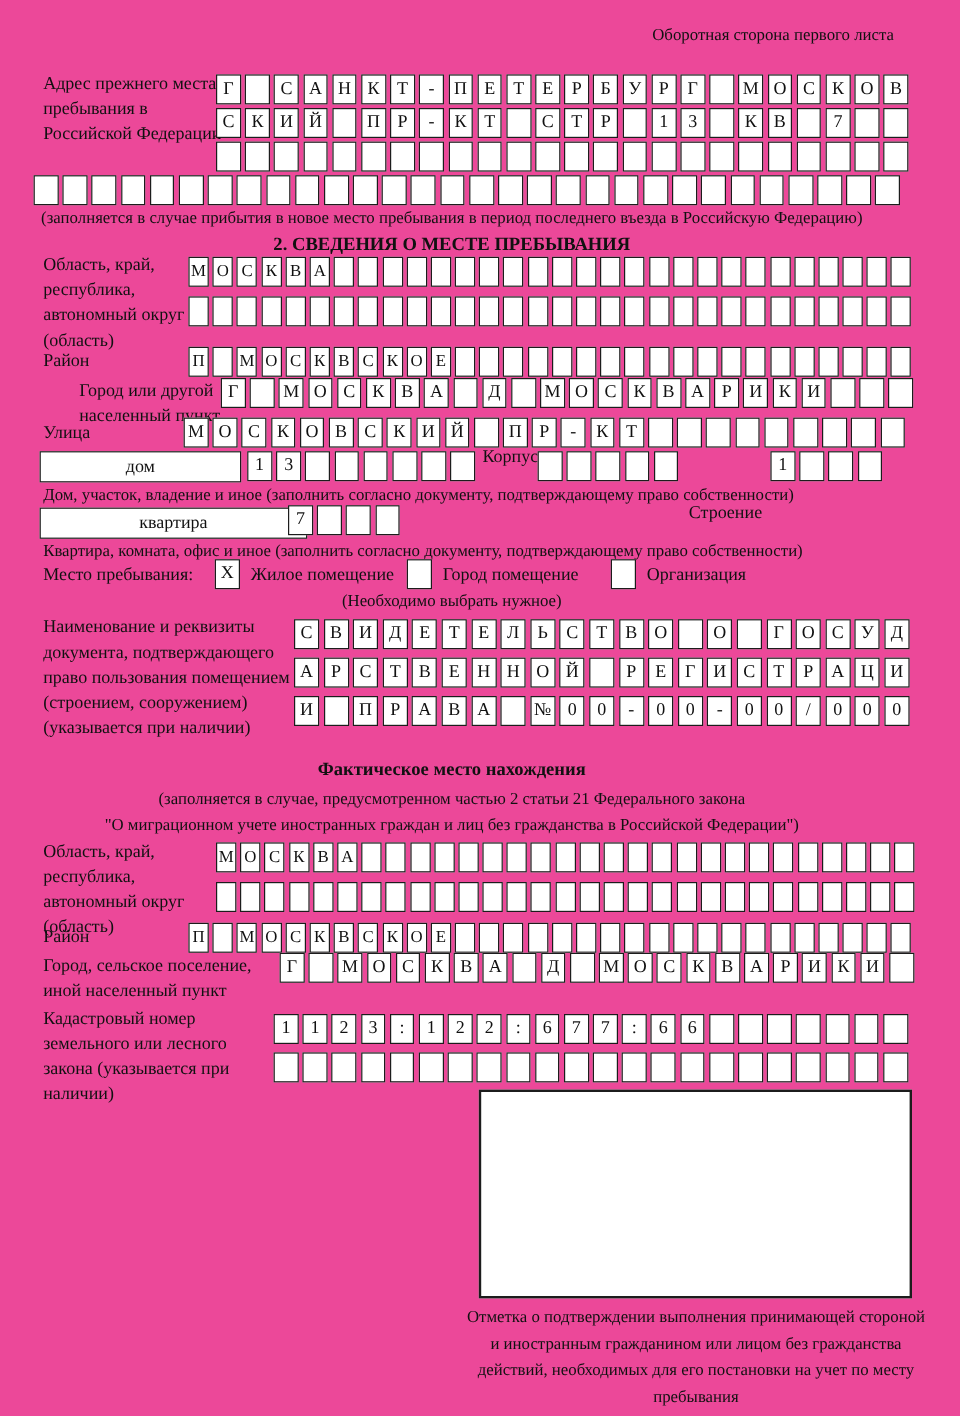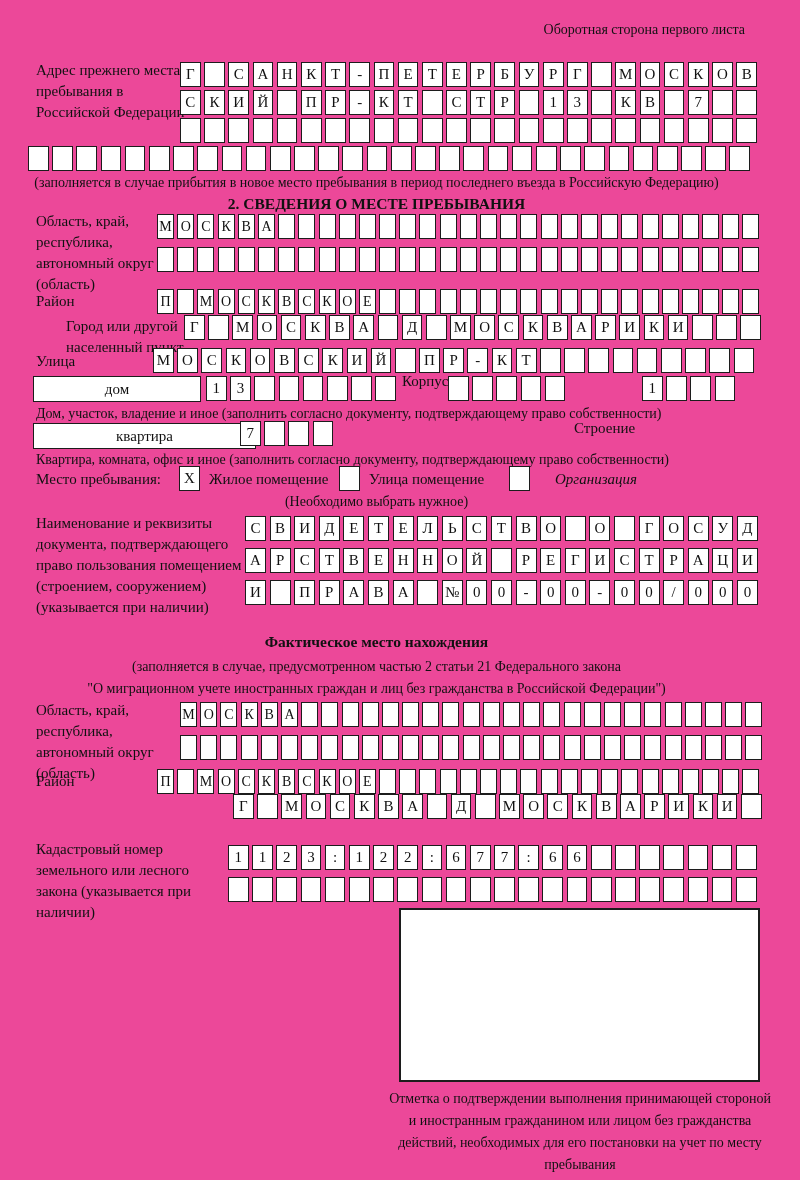--- a/index.html
+++ b/index.html
@@ -347,25 +347,25 @@
   <div class="abs cap" style="top:450px;left:36px;">Квартира, комната, офис и иное (заполнить согласно документу, подтверждающему право собственности)</div>
 
   <div class="abs lbl" style="top:469px;left:36px;">Место пребывания:</div>
   <div class="boxrow c24" style="top:466px;left:179px;">
       <span class="cell">X</span>
     </div>
   <div class="abs lbl" style="top:469px;left:209px;">Жилое помещение</div>
   <div class="boxrow c24" style="top:466px;left:339px;">
       <span class="cell"></span>
     </div>
-  <div class="abs lbl" style="top:469px;left:369px;">Улица помещение</div>
+  <div class="abs lbl" style="top:469px;left:369px;">Город помещение</div>
   <div class="boxrow c24" style="top:466px;left:509px;">
       <span class="cell"></span>
     </div>
-  <div class="abs lbl" style="top:469px;left:555px;font-style:italic;">Организация</div>
+  <div class="abs lbl" style="top:469px;left:539px;">Организация</div>
   <div class="abs lbl" style="top:513px;left:36px;width:208px;">Наименование и реквизиты документа, подтверждающего право пользования помещением (строением, сооружением) (указывается при наличии)</div>
 
   <div class="abs capc" style="top:492px;">(Необходимо выбрать нужное)</div>
   <div class="boxrow c25" style="top:516px;left:245px;">
       <span class="cell">С</span>
       <span class="cell">В</span>
       <span class="cell">И</span>
       <span class="cell">Д</span>
       <span class="cell">Е</span>
       <span class="cell">Т</span>
@@ -527,20 +527,21 @@
       <span class="cell"></span>
       <span class="cell"></span>
       <span class="cell"></span>
       <span class="cell"></span>
       <span class="cell"></span>
       <span class="cell"></span>
       <span class="cell"></span>
       <span class="cell"></span>
     </div>
 
+  <div class="abs lbl" style="top:795px;left:36px;width:190px;">Город, сельское поселение, иной населенный пункт</div>
   <div class="boxrow c24" style="top:794px;left:233px;">
       <span class="cell">Г</span>
       <span class="cell"></span>
       <span class="cell">М</span>
       <span class="cell">О</span>
       <span class="cell">С</span>
       <span class="cell">К</span>
       <span class="cell">В</span>
       <span class="cell">А</span>
       <span class="cell"></span>

